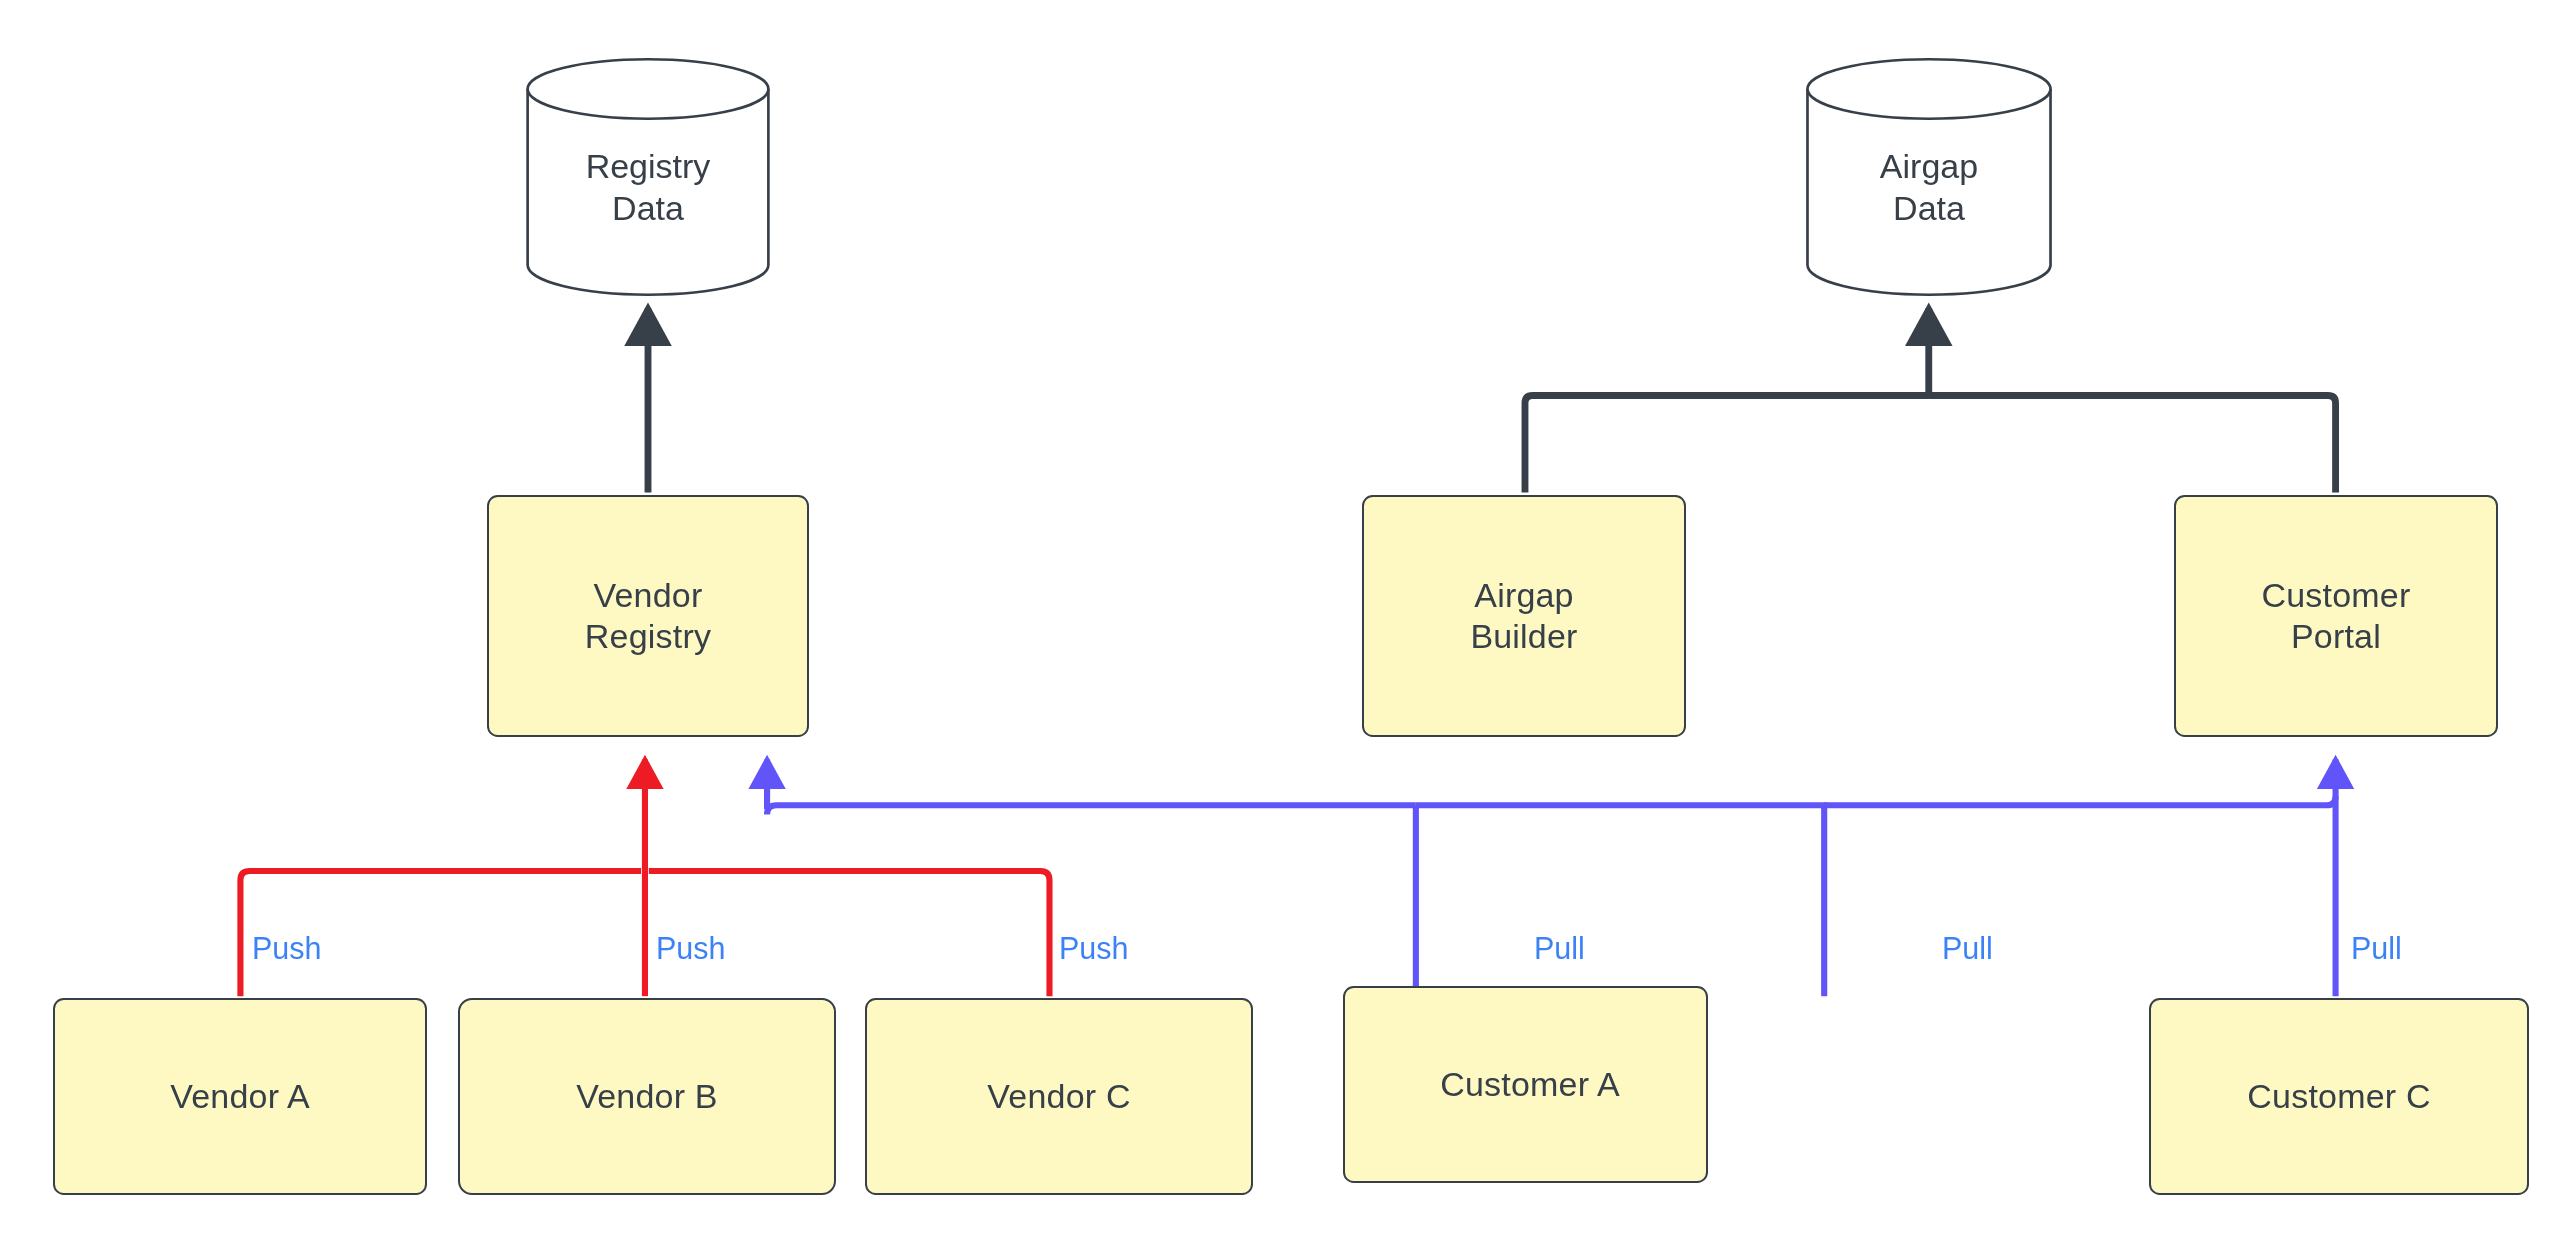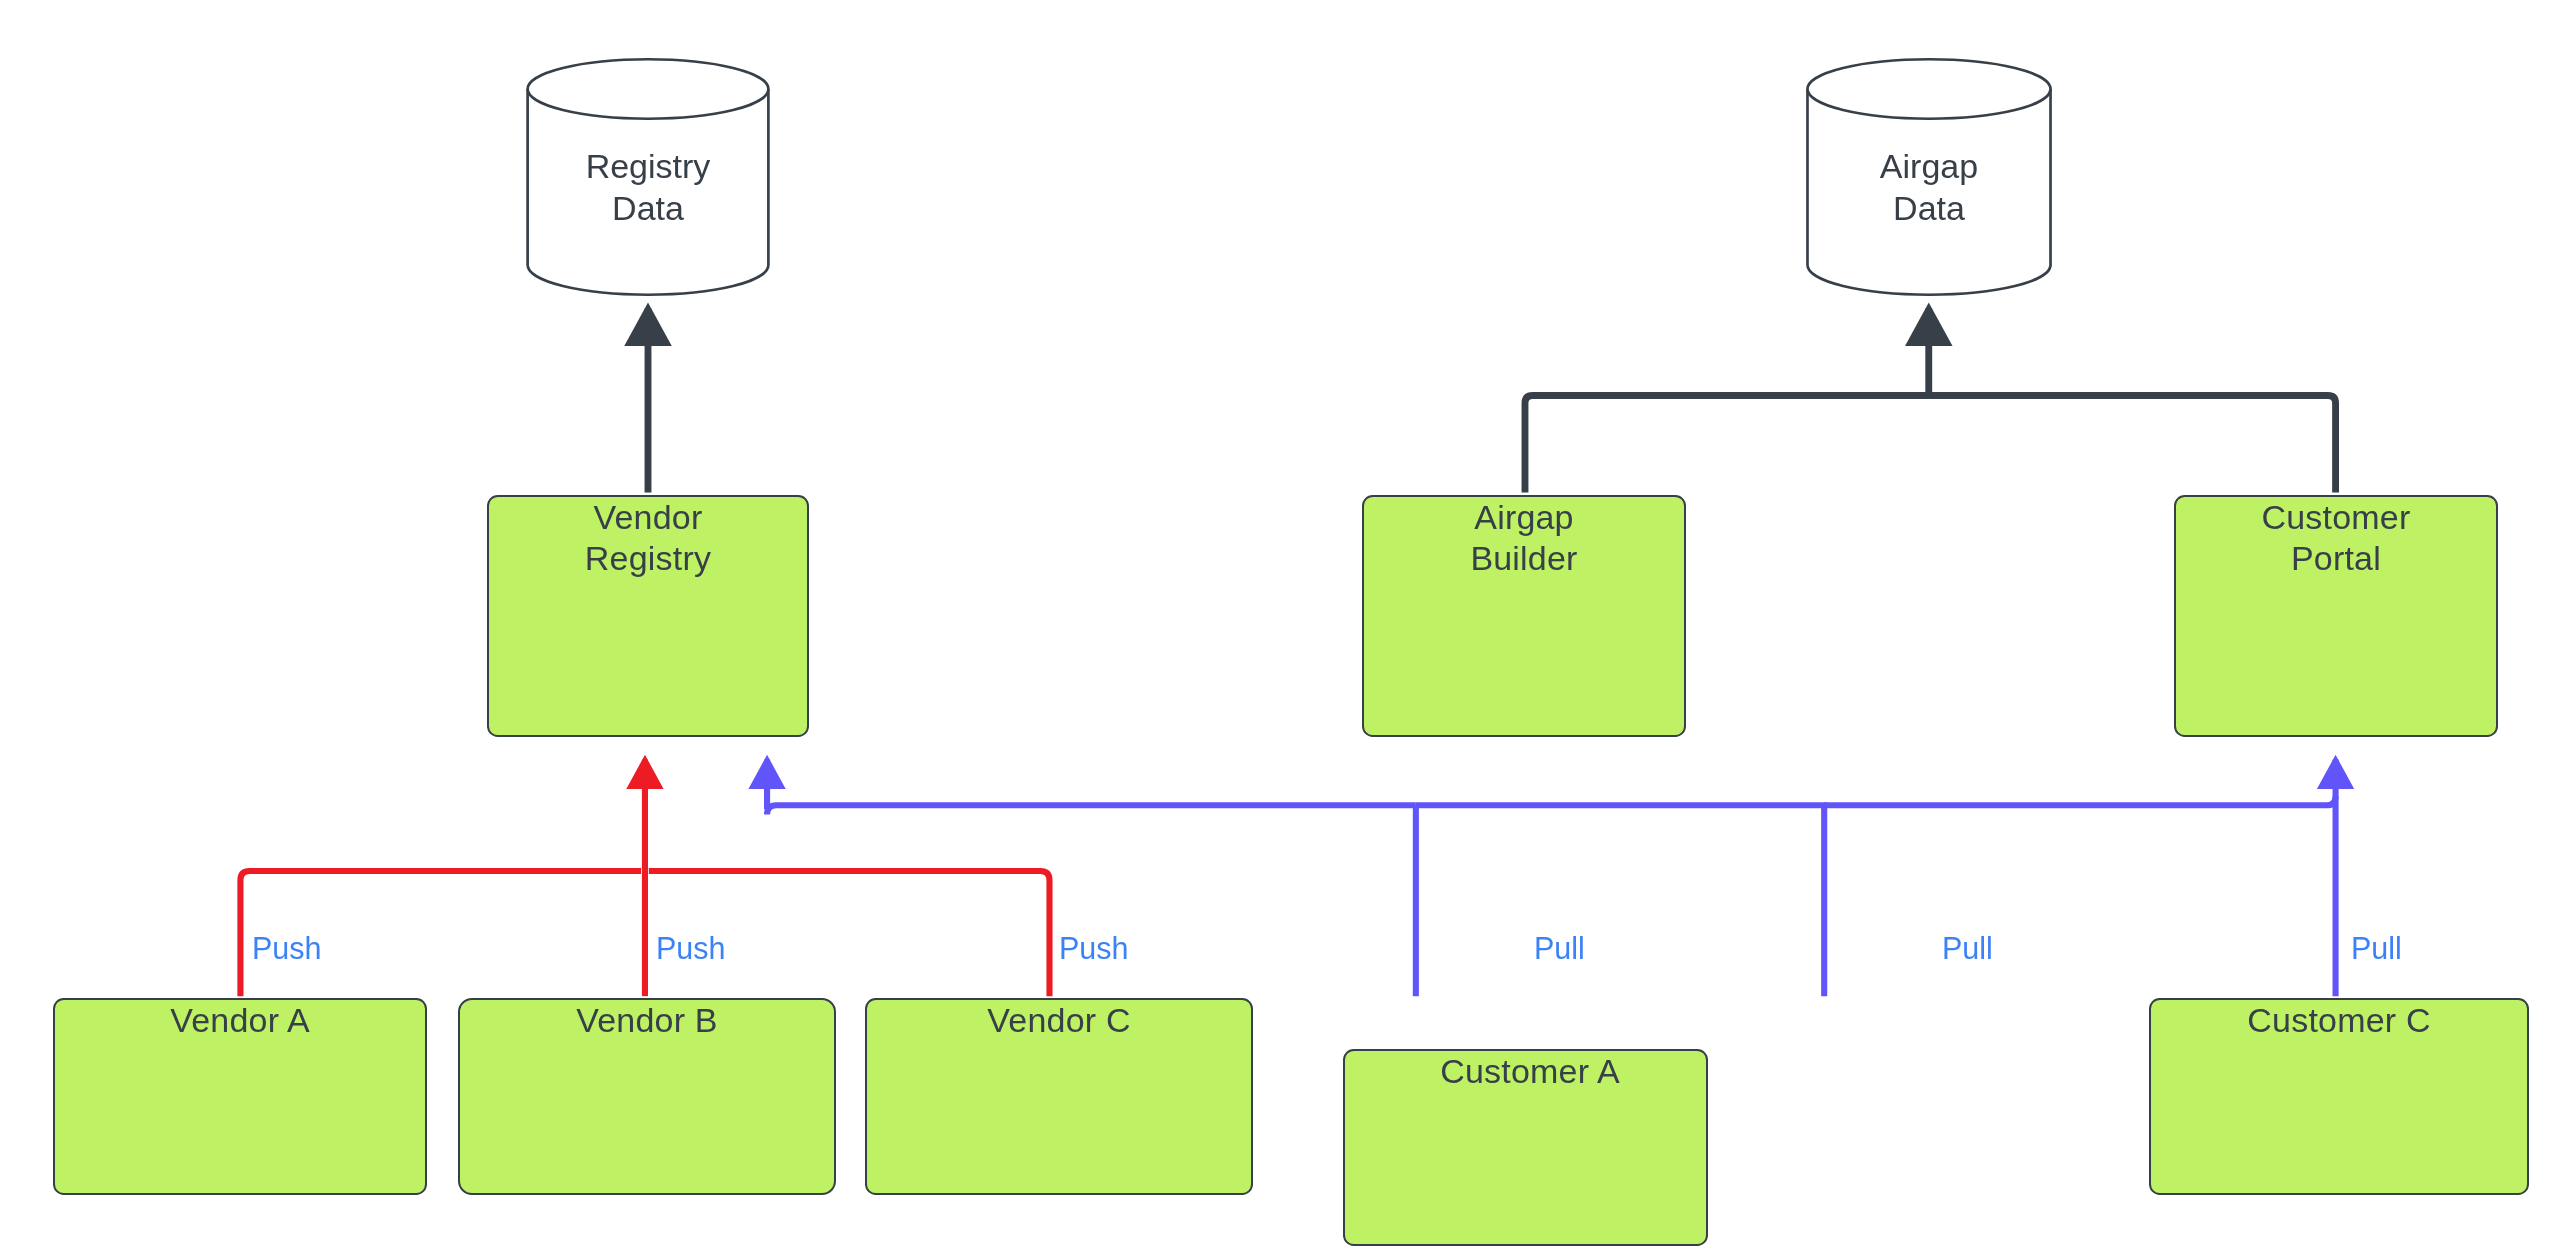--- a/index.html
+++ b/index.html
@@ -24,25 +24,25 @@
     position: absolute;
     left: 0;
     top: 0;
     width: 2576px;
     height: 1258px;
   }
   .node {
     position: absolute;
     box-sizing: border-box;
     display: flex;
-    align-items: flex-start;
+    align-items: center;
     justify-content: center;
     text-align: center;
     color: #373f48;
-    background: #bef264;
+    background: #fef9c3;
   }
   .node-box {
     border: 2.3px solid #373f48;
     border-radius: 10.7px;
   }
   .node-label {
     font-size: 34px;
     line-height: 1.22;
     letter-spacing: 0.2px;
     white-space: pre-line;
@@ -160,21 +160,21 @@
   </div>
 
   <div class="node node-box" style="left:458px; top:998px; width:378px; height:197px;border-radius:14px;">
     <span class="node-label">Vendor B</span>
   </div>
 
   <div class="node node-box" style="left:865px; top:998px; width:388px; height:197px;">
     <span class="node-label">Vendor C</span>
   </div>
 
-  <div class="node node-box" style="left:1343px; top:1049px; width:365px; height:197px;padding-left:9px;">
+  <div class="node node-box" style="left:1343px; top:986px; width:365px; height:197px;padding-left:9px;">
     <span class="node-label">Customer A</span>
   </div>
 
 
   <div class="node node-box" style="left:2149px; top:998px; width:380px; height:197px;">
     <span class="node-label">Customer C</span>
   </div>
 
   <span class="edge-label" style="left:252px; top:933px;">Push</span>
   <span class="edge-label" style="left:656px; top:933px;">Push</span>

